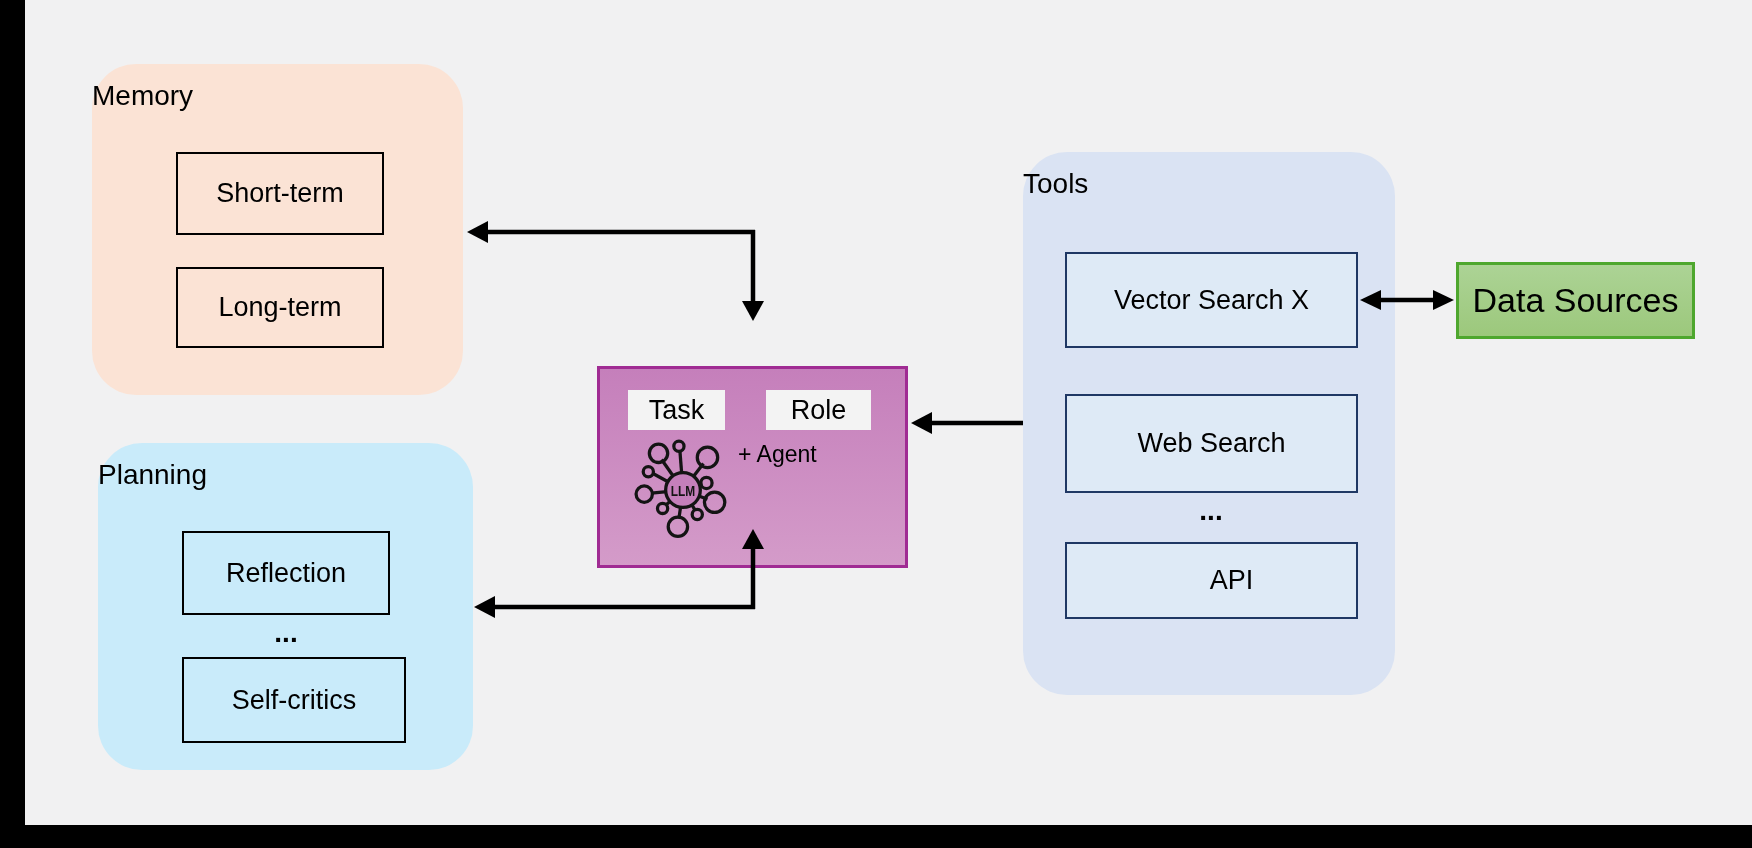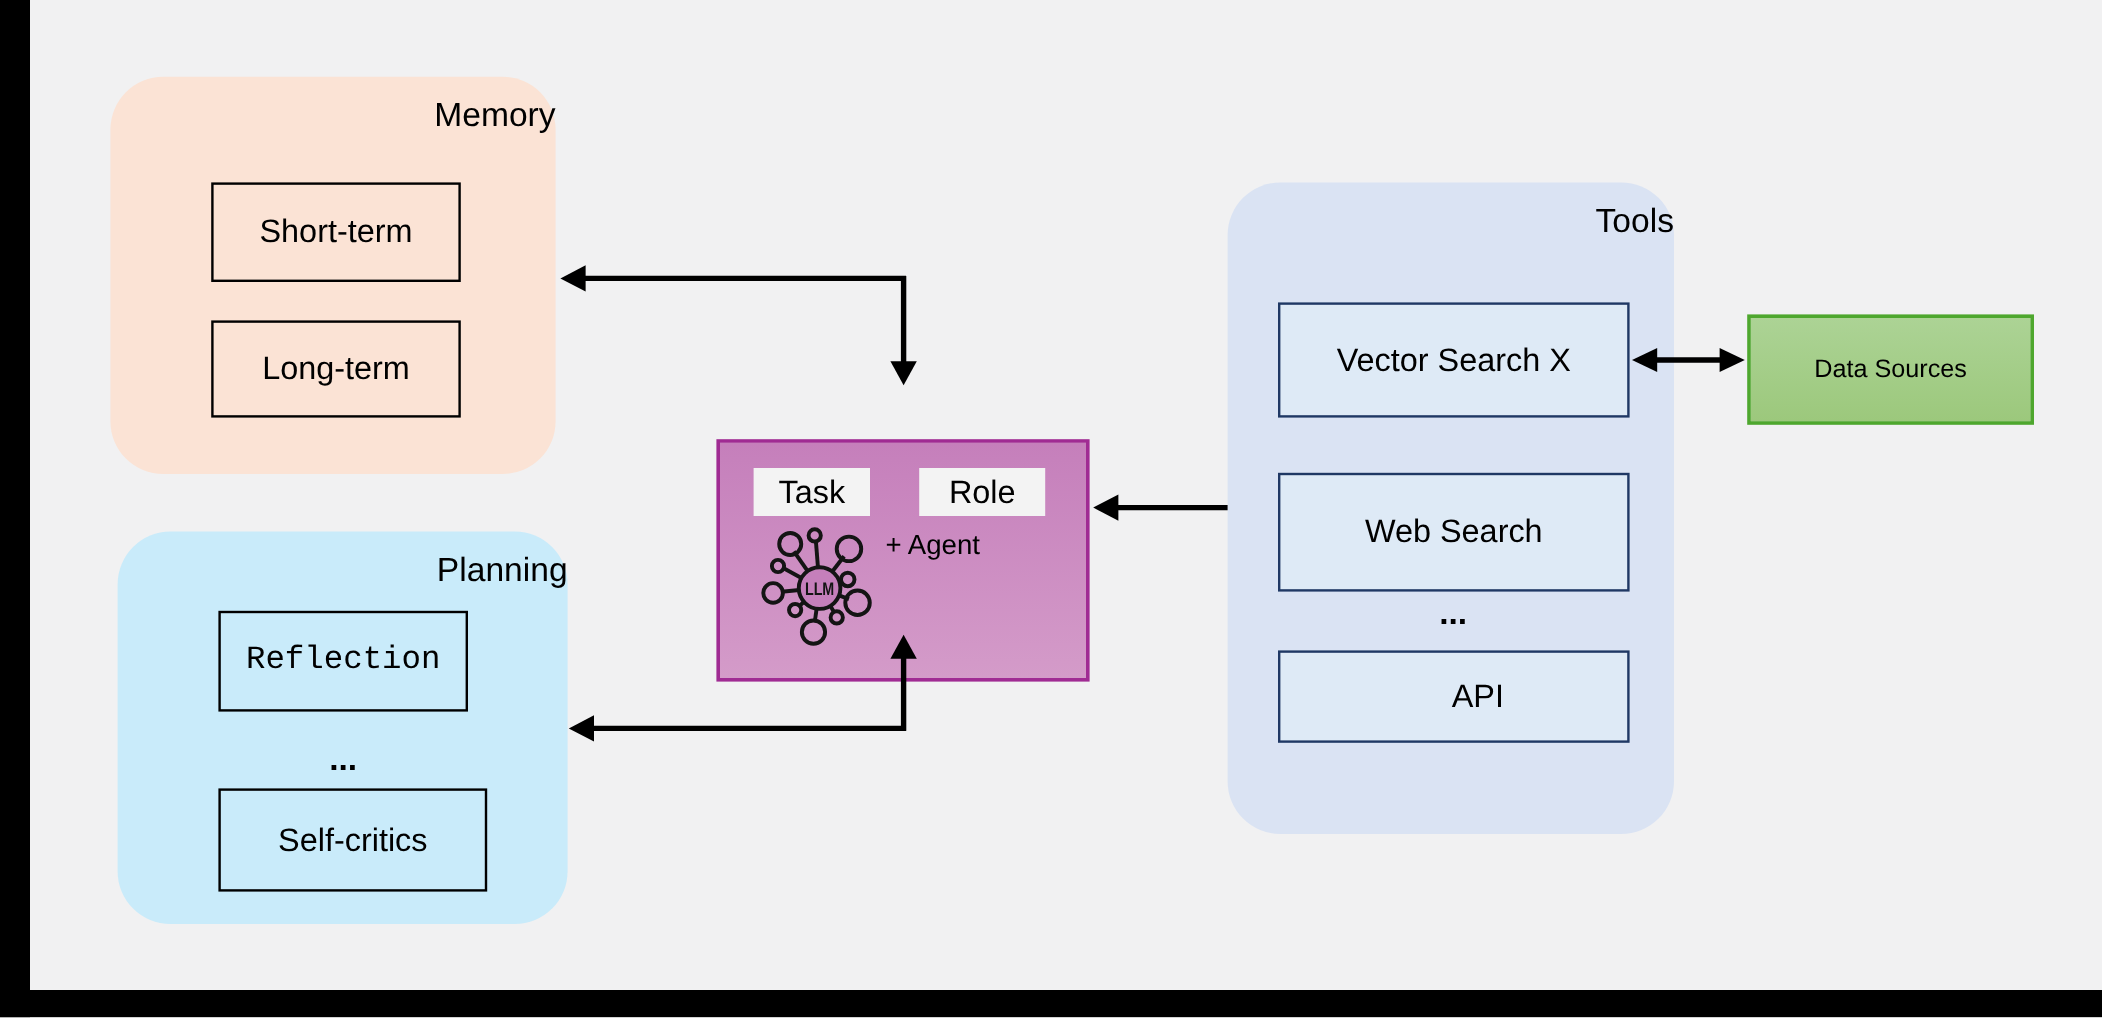--- a/index.html
+++ b/index.html
@@ -9,33 +9,33 @@
     font-family:"Liberation Sans",sans-serif;color:#000;
   }
   .left-bar{position:absolute;left:0;top:0;width:25px;height:848px;background:#000;}
   .bottom-bar{position:absolute;left:0;top:825px;width:1752px;height:23px;background:#000;}
 
   .group{position:absolute;border-radius:44px;}
   .group-memory{left:92px;top:64px;width:371px;height:331px;background:var(--memory-fill,#FBE3D5);}
   .group-planning{left:98px;top:443px;width:375px;height:327px;background:var(--planning-fill,#C9EBFA);}
   .group-tools{left:1023px;top:152px;width:372px;height:543px;background:var(--tools-fill,#DAE3F3);}
 
-  .group-title{position:absolute;top:16px;left:0;right:0;text-align:right;font-size:28px;line-height:32px;}
+  .group-title{position:absolute;top:16px;left:0;right:0;text-align:left;font-size:28px;line-height:32px;}
 
   .node{
     position:absolute;display:flex;align-items:center;justify-content:center;
     font-size:27px;border:2px solid #000;box-sizing:border-box;text-align:center;
   }
   .group-memory .node{background:var(--memory-fill,#FBE3D5);}
   .group-planning .node{background:var(--planning-fill,#C9EBFA);}
   .group-tools .node{background:var(--tools-item-fill,#DEEAF6);border-color:var(--tools-item-border,#1F3864);}
 
   .node-short-term{left:84px;top:88px;width:208px;height:83px;}
   .node-long-term{left:84px;top:203px;width:208px;height:81px;}
-  .node-reflection{left:84px;top:66px;width:208px;height:84px;font-family:Liberation Mono, monospace;}
+  .node-reflection{left:84px;top:88px;width:208px;height:84px;}
   .node-self-critics{left:84px;top:214px;width:224px;height:86px;}
   .node-vector-search{left:42px;top:100px;width:293px;height:96px;}
   .node-web-search{left:42px;top:242px;width:293px;height:99px;}
   .node-api{left:42px;top:390px;width:293px;height:77px;padding-left:40px;}
 
   .ellipsis{position:absolute;width:208px;text-align:center;font-size:28px;font-weight:bold;line-height:30px;}
   .planning-ellipsis{left:84px;top:175px;}
   .tools-ellipsis{left:84px;top:344px;width:208px;}
 
   .agent{
@@ -47,24 +47,24 @@
   .tag{
     position:absolute;background:#F3F3F3;display:flex;align-items:center;justify-content:center;
     font-size:27px;
   }
   .tag-task{left:28px;top:21px;width:97px;height:40px;}
   .tag-role{left:166px;top:21px;width:105px;height:40px;}
   .llm-icon{position:absolute;left:32px;top:68px;width:102px;height:102px;}
   .agent-label{position:absolute;left:138px;top:68px;font-size:23px;line-height:34px;white-space:nowrap;}
 
   .data-sources{
-    position:absolute;left:1456px;top:262px;width:239px;height:92px;box-sizing:border-box;
+    position:absolute;left:1456px;top:262px;width:239px;height:77px;box-sizing:border-box;
     border:3px solid var(--data-sources-border,#4EA72E);
     background:linear-gradient(180deg,#ACD395,#9CC87C);
-    display:flex;align-items:center;justify-content:center;font-size:21px;
+    display:flex;align-items:center;justify-content:center;font-size:34px;
   }
 
   .arrow-layer{position:absolute;left:0;top:0;width:1752px;height:848px;pointer-events:none;}
 </style>
 </head>
 <body>
 
 <div class="canvas">
 
   <div class="left-bar"></div>

